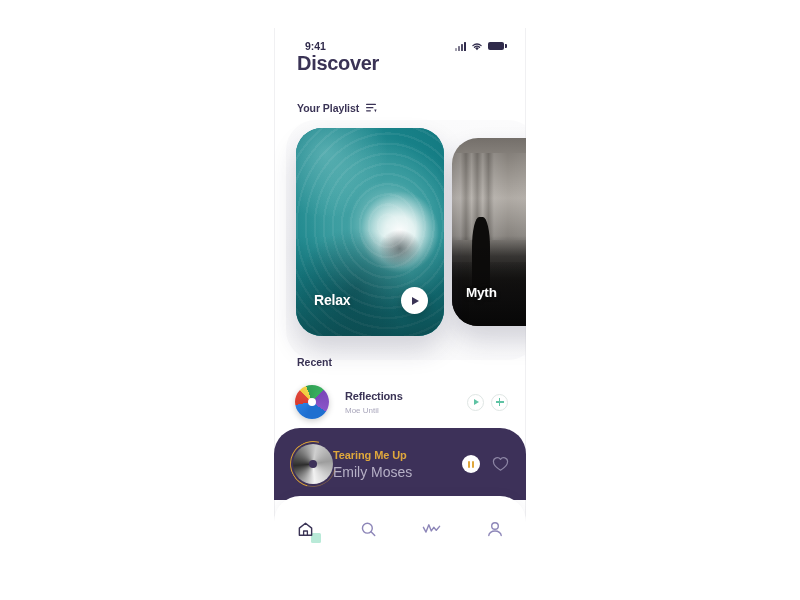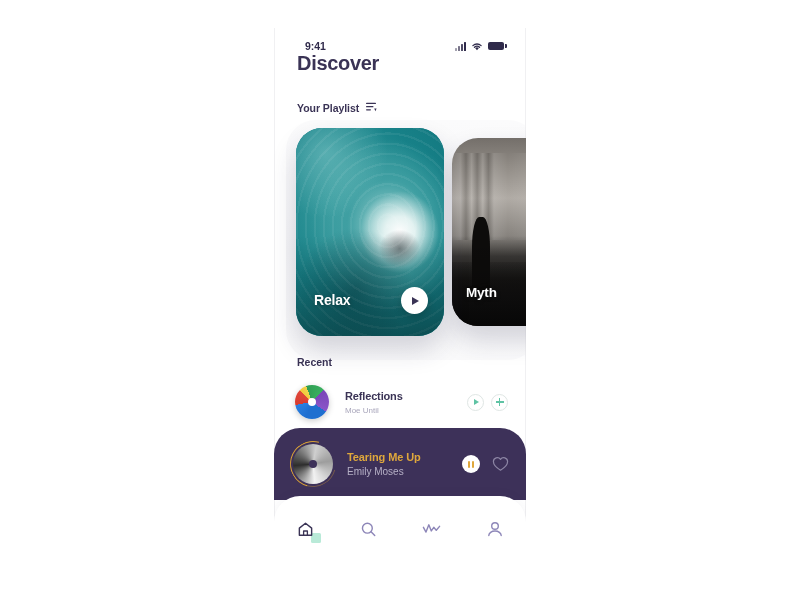--- a/index.html
+++ b/index.html
@@ -48,21 +48,21 @@
   }
 
   
   .page-title {
     position:absolute; left:23px; top:24px;
     font-size:20px; font-weight:bold;
     color:#3a3355; letter-spacing:-0.3px;
   }
   .section-playlist {
     position:absolute; left:23px; top:74px;
-    display:flex; align-items:flex-start; gap:7px;
+    display:flex; align-items:center; gap:7px;
   }
   .section-playlist .lbl {
     font-size:10.5px; font-weight:bold; color:#3a3355;
     letter-spacing:-0.05px;
   }
   .sort-icon { display:block; }
 
   
   .carousel-bg {
     position:absolute; left:12px; top:92px;
@@ -260,27 +260,27 @@
     background:
       conic-gradient(from 140deg,#d8d8d8 0deg,#f2f2f2 35deg,
         #8e8e8e 80deg,#2d2d2d 125deg,#6f6f6f 170deg,
         #cfcfcf 230deg,#9d9d9d 300deg,#d8d8d8 360deg);
   }
   .now-disc:after{
     content:""; position:absolute; left:50%;top:50%;
     width:8px;height:8px;margin:-4px 0 0 -4px;
     background:#3d3159; border-radius:50%;
   }
-  .now-meta{ flex:1 1 auto; padding-left:14px; }
+  .now-meta{ flex:1 1 auto; }
   .now-title{
     font-size:11px; font-weight:bold; color:#dfa73c;
     letter-spacing:-0.1px;
   }
   .now-artist{
-    font-size:10px; color:#b6b0c6; margin-top:3px;
+    font-size:14px; color:#b6b0c6; margin-top:3px;
   }
   .now-actions{ display:flex; align-items:center; gap:12px; flex:0 0 auto; }
   .pause-btn{
     width:18px;height:18px;border-radius:50%;
     background:#fff; display:flex;align-items:center;justify-content:center;
     gap:2px;
   }
   .pause-btn i{
     display:block; width:2px;height:7px;border-radius:1px;background:#dfa73c;
   }

